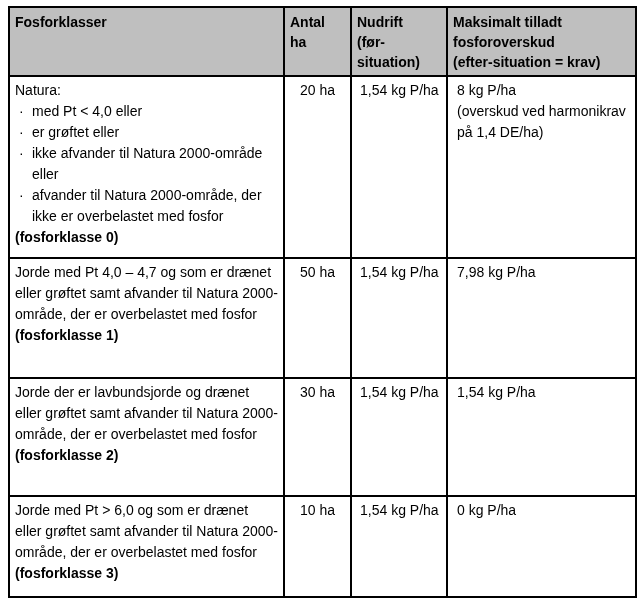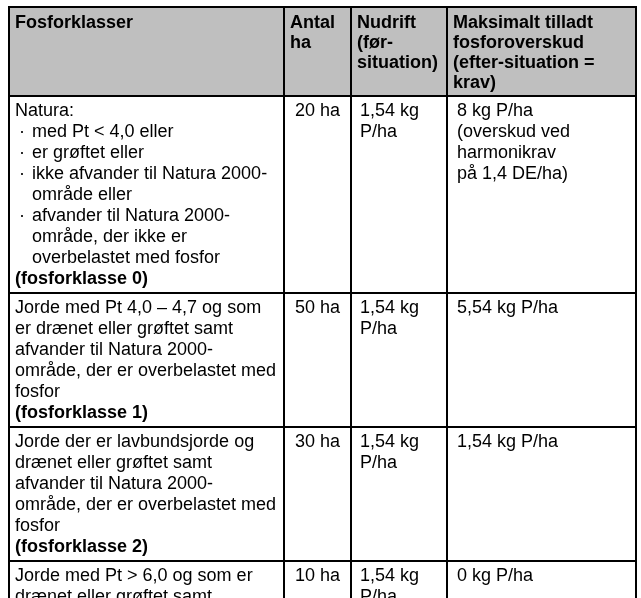--- a/index.html
+++ b/index.html
@@ -22,21 +22,21 @@
     position: absolute;
     left: 8px;
     top: 6px;
     width: 627px;
     border-collapse: collapse;
     table-layout: fixed;
   }
   .ftable th, .ftable td {
     border: 2px solid #000000;
     vertical-align: top;
-    font-size: 18px;
+    font-size: 14px;
     line-height: 21px;
     padding: 3px 5px 3px 5px;
     overflow: hidden;
     word-wrap: break-word;
   }
   .ftable thead th {
     background: #bfbfbf;
     text-align: left;
     font-weight: bold;
     line-height: 20px;
@@ -114,21 +114,21 @@
 på 1,4 DE/ha)</td>
       </tr>
 
       <tr class="r1">
         <td class="c1">
           <div>Jorde med Pt 4,0 – 4,7 og som er drænet eller grøftet samt afvander til Natura 2000-område, der er overbelastet med fosfor</div>
           <div class="bold">(fosforklasse 1)</div>
         </td>
         <td class="c2">50 ha</td>
         <td class="c3">1,54 kg P/ha</td>
-        <td class="c4">5,54 kg P/ha</td>
+        <td class="c4">7,98 kg P/ha</td>
       </tr>
 
       <tr class="r2">
         <td class="c1">
           <div>Jorde der er lavbundsjorde og drænet eller grøftet samt afvander til Natura 2000-område, der er overbelastet med fosfor</div>
           <div class="bold">(fosforklasse 2)</div>
         </td>
         <td class="c2">30 ha</td>
         <td class="c3">1,54 kg P/ha</td>
         <td class="c4">1,54 kg P/ha</td>

